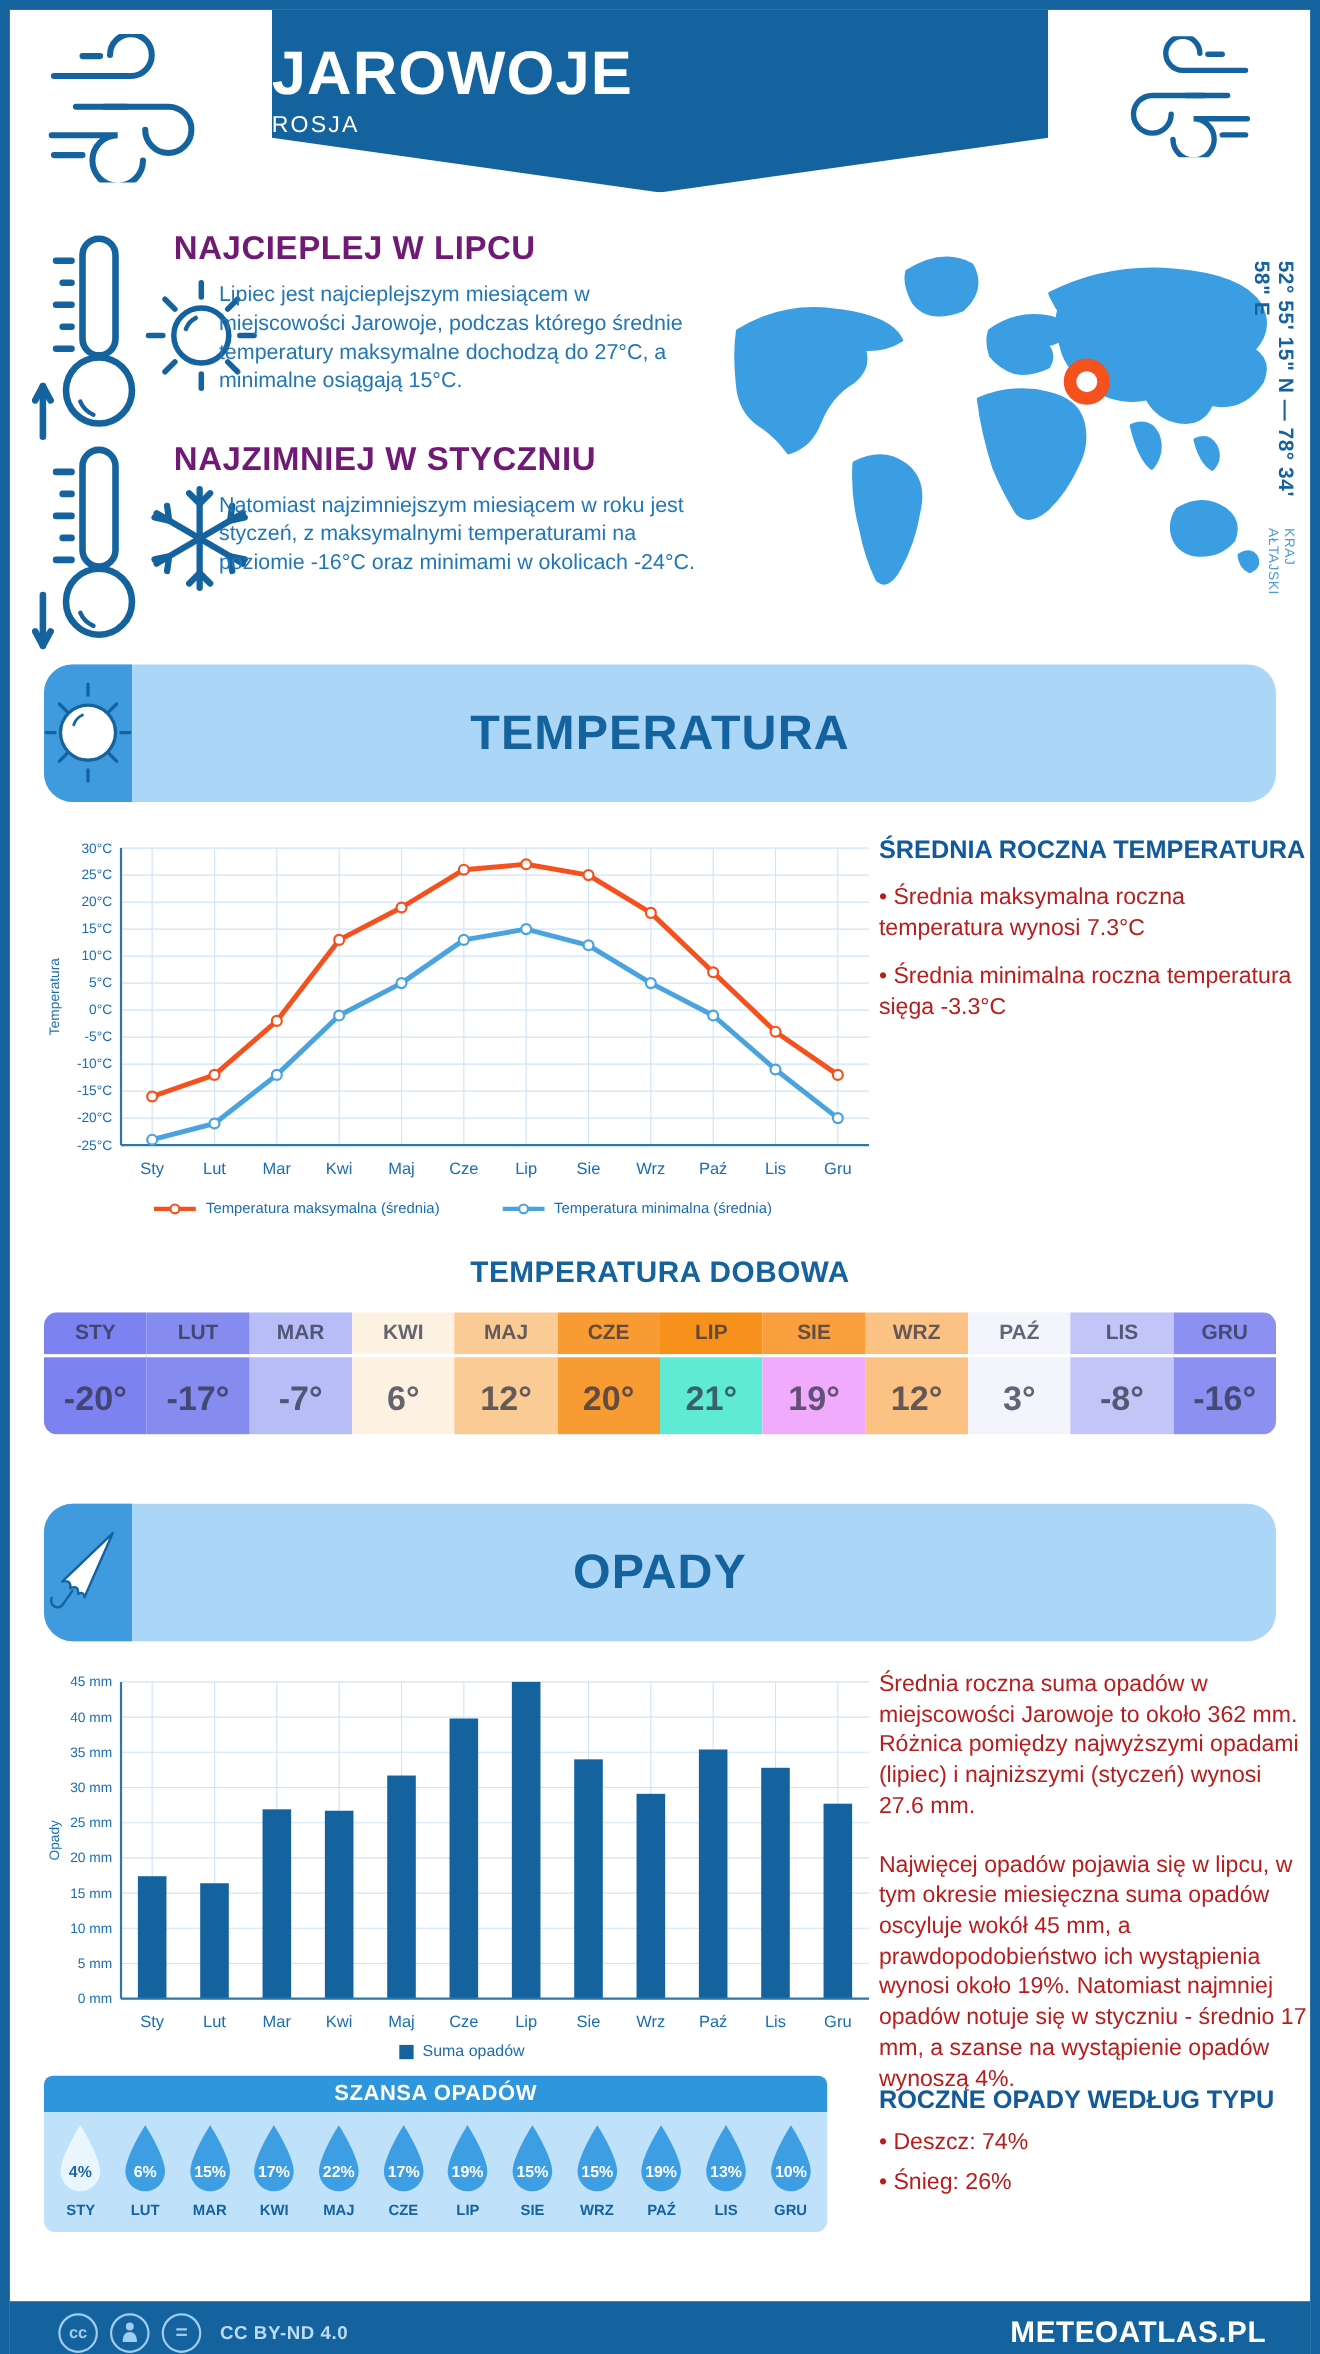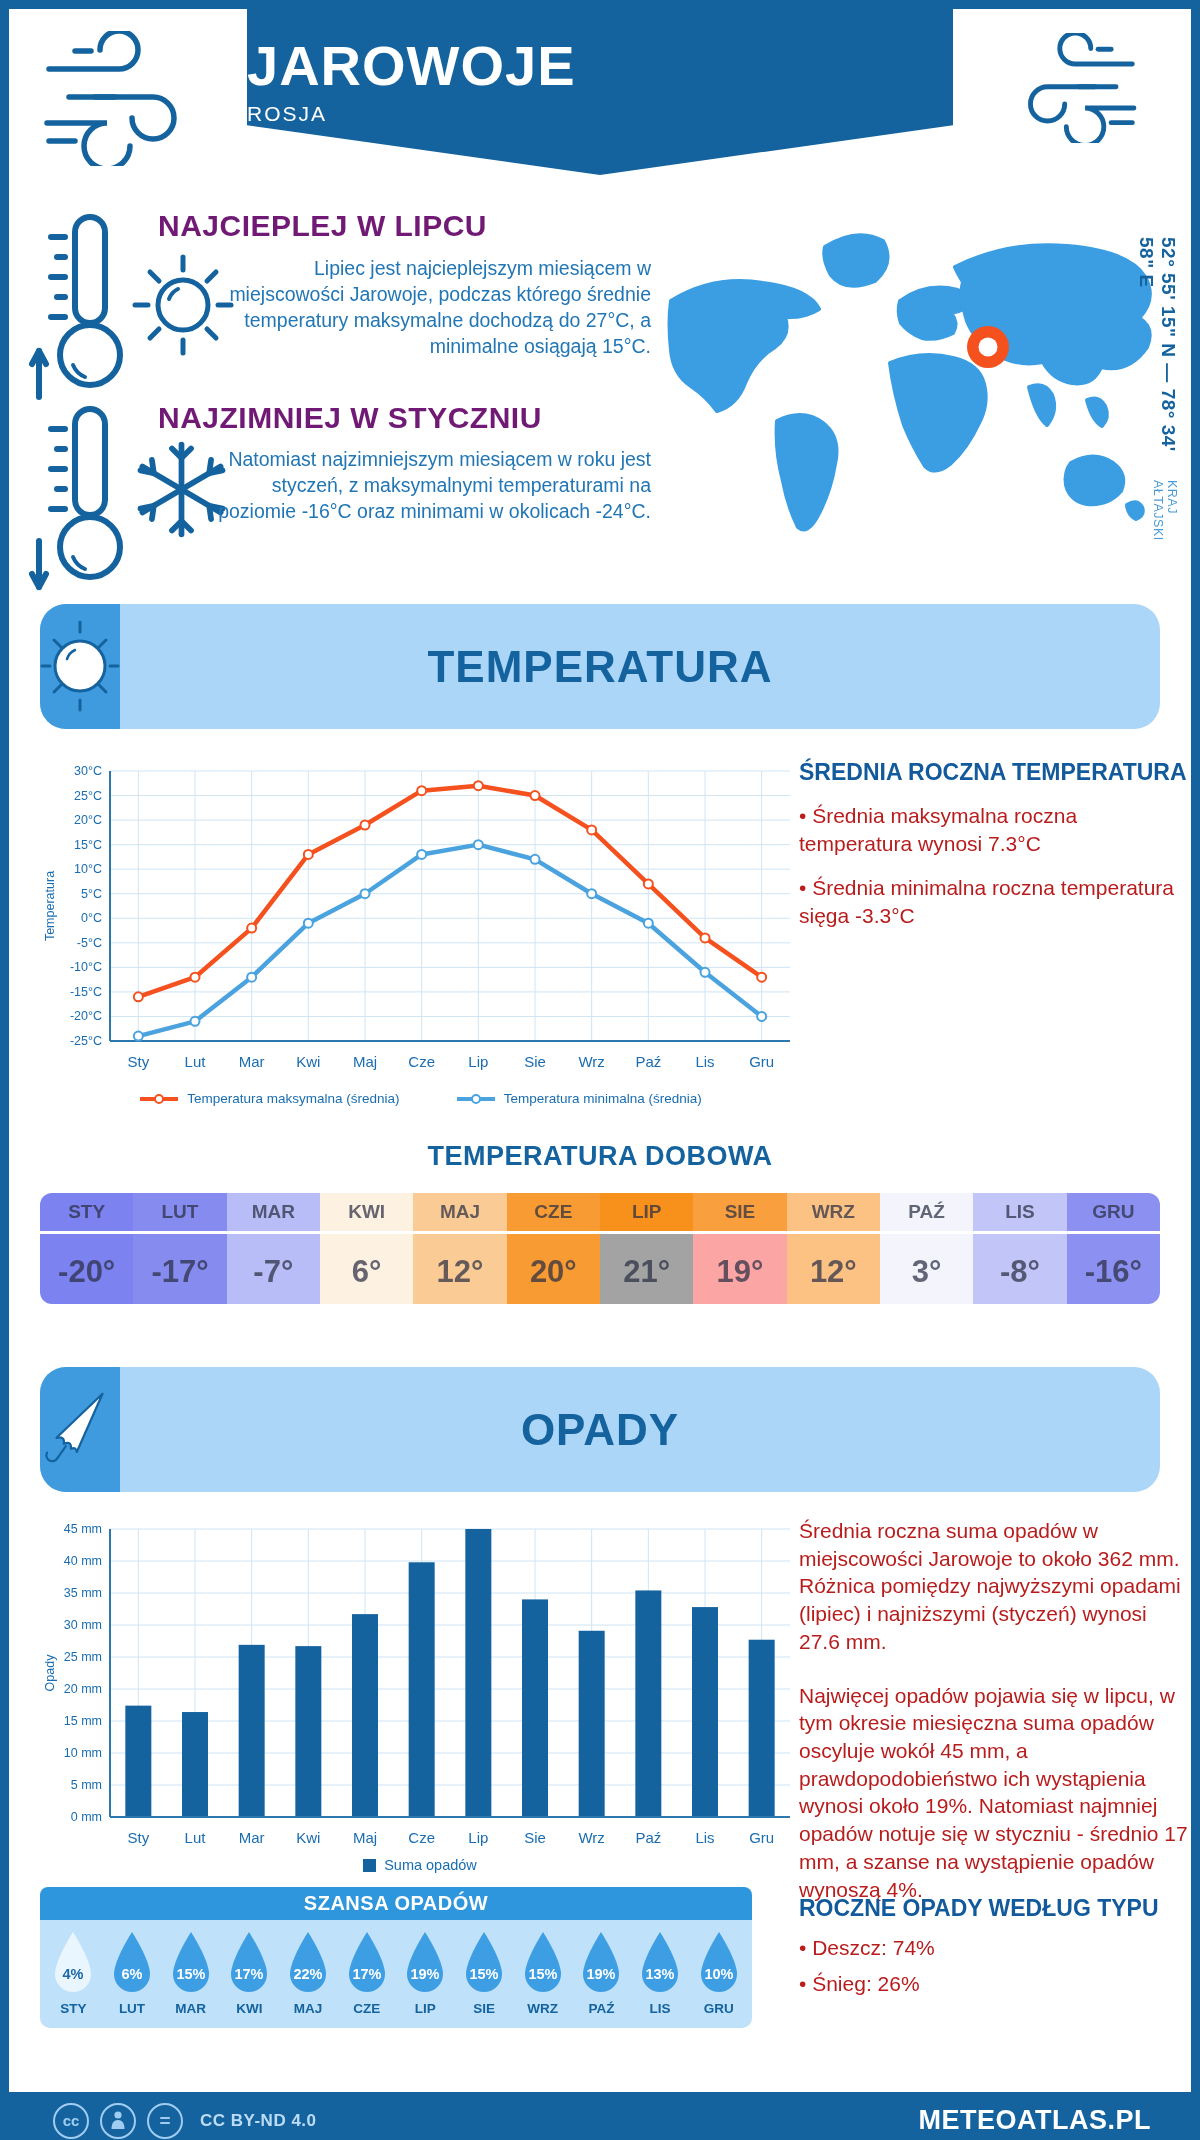--- a/index.html
+++ b/index.html
@@ -16,21 +16,21 @@
   #pageSubtitle{margin-top:4px;font-size:21px;letter-spacing:2px;}
 
   
   .banner{left:31px;width:1120px;height:125px;background:#abd6f8;border-radius:26px;}
   .banner .iconBox{position:absolute;left:0;top:0;width:80px;height:125px;background:#3f9bdd;
     border-radius:26px 0 0 26px;}
   .banner .bTitle{position:absolute;left:0;top:0;width:100%;height:125px;line-height:125px;
     text-align:center;font-size:44px;font-weight:bold;color:#14639f;letter-spacing:1px;}
 
   .heading{font-size:30px;font-weight:bold;color:#701a75;letter-spacing:.5px;margin-left:36px;}
-  .bodytext{font-size:19.5px;line-height:1.33;color:#2176b5;text-align:right;}
+  .bodytext{font-size:19.5px;line-height:1.33;color:#2176b5;}
   .panelHeading{font-size:23px;font-weight:bold;color:#125a9c;margin-bottom:16px;}
   .bullet{font-size:21px;line-height:1.32;color:#b91c1c;margin-bottom:17px;}
 
   
   #coords{left:1126px;top:228px;height:330px;writing-mode:vertical-rl;display:flex;gap:4px;}
   #coordsMain{font-size:19px;font-weight:bold;color:#14639f;letter-spacing:.5px;}
   #coordsRegion{font-size:12.5px;color:#4a9bd5;letter-spacing:.5px;}
 
   
   svg text{font-family:"Liberation Sans",sans-serif;}
@@ -305,22 +305,22 @@
         <div class="tcell" style="background:#c2c5f8">LIS</div>
         <div class="tcell" style="background:#8b90f1">GRU</div>
       </div>
     <div class="trow vals" id="tableVals">
         <div class="tcell" style="background:#7c82ef">-20°</div>
         <div class="tcell" style="background:#868bf0">-17°</div>
         <div class="tcell" style="background:#b9bdf7">-7°</div>
         <div class="tcell" style="background:#fdf1e2">6°</div>
         <div class="tcell" style="background:#fbcb95">12°</div>
         <div class="tcell" style="background:#f89b33">20°</div>
-        <div class="tcell" style="background:#a3a3a3">21°</div>
-        <div class="tcell" style="background:#fca5a5">19°</div>
+        <div class="tcell" style="background:#5eead4">21°</div>
+        <div class="tcell" style="background:#f0abfc">19°</div>
         <div class="tcell" style="background:#fbc284">12°</div>
         <div class="tcell" style="background:#f3f4fc">3°</div>
         <div class="tcell" style="background:#c2c5f8">-8°</div>
         <div class="tcell" style="background:#8b90f1">-16°</div>
       </div>
   </div>
 
   <div class="abs banner" style="top:1358px">
     <div class="iconBox">
       <svg width="80" height="125" viewBox="0 0 110 130">

